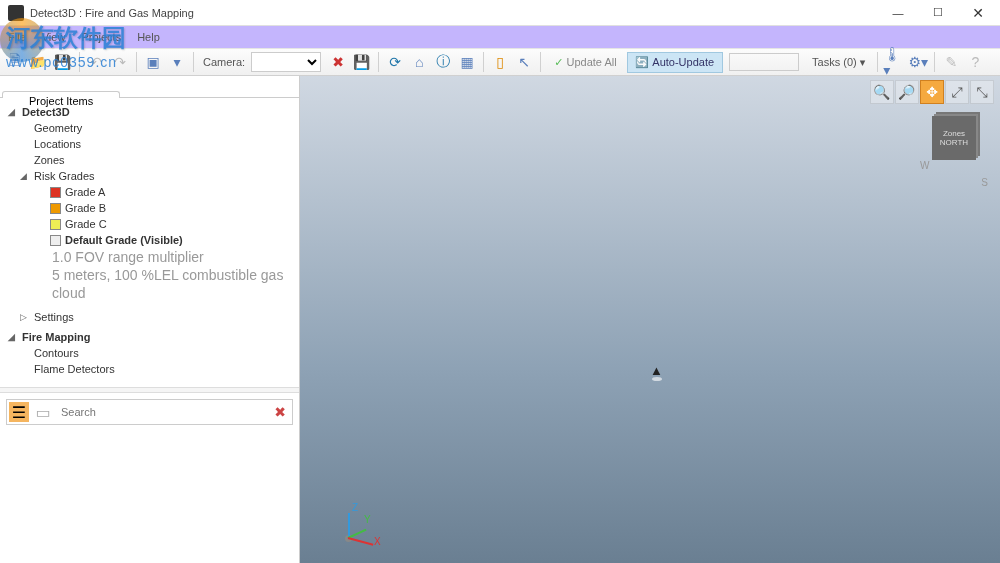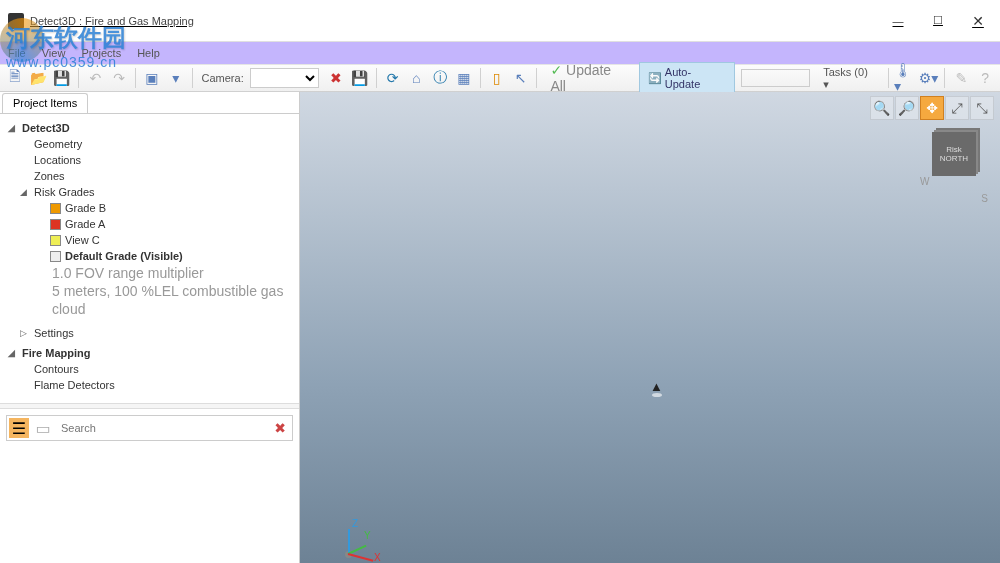--- a/index.html
+++ b/index.html
@@ -1,36 +1,36 @@
 <!DOCTYPE html>
 <html><head>
 <meta charset="utf-8">
 <style>
 * { box-sizing: border-box; margin: 0; padding: 0; font-family: "Segoe UI", Arial, sans-serif; }
 body { width: 1000px; height: 563px; background: #fff; overflow: hidden; position: relative; }
-.titlebar { height: 42px; background: #fff; display: flex; align-items: center; border-bottom: 1px solid #e0e0e0; padding: 0 2px; text-decoration: underline; }
+.titlebar { height: 26px; background: #fff; display: flex; align-items: center; border-bottom: 1px solid #e0e0e0; padding: 0 2px; }
 .titlebar .app-icon { width: 16px; height: 16px; background: #333; border-radius: 2px; margin: 0 6px; display: inline-block; }
 .titlebar .title { font-size: 11px; color: #444; flex: 1; }
 .titlebar .win-btn { width: 40px; height: 26px; display: flex; align-items: center; justify-content: center; font-size: 11px; color: #333; }
 .titlebar .win-btn.close { font-size: 14px; }
 .menubar { height: 22px; background: #c4b5fd; display: flex; align-items: center; padding: 0 0; font-size: 11px; color: #555; }
 .menubar span { padding: 0 8px; }
 .toolbar { height: 28px; background: linear-gradient(#fcfcfc,#f0f0f0); border-top: 1px solid #e5e5e5; border-bottom: 1px solid #d0d0d0; display: flex; align-items: center; padding: 0 4px; gap: 2px; font-size: 11px; }
 .tb-btn { width: 22px; height: 22px; display: flex; align-items: center; justify-content: center; border-radius: 2px; color: #5a7fbb; font-size: 14px; }
 .tb-btn.disabled { color: #bbb; }
 .tb-sep { width: 1px; height: 20px; background: #d0d0d0; margin: 0 3px; }
 .tb-label { color: #555; padding: 0 4px; }
 .tb-combo { width: 70px; height: 20px; border: 1px solid #ccc; background: #fff; }
-.tb-update { padding: 2px 8px; color: #888; font-size: 14px; }
+.tb-update { padding: 2px 8px; color: #888; font-size: 11px; }
 .tb-auto { padding: 3px 8px; background: #cce5f5; border: 1px solid #a0c8e0; color: #336; font-size: 11px; display: flex; align-items: center; gap: 3px; }
 .tb-tasks { padding: 2px 6px; color: #555; font-size: 11px; border: 1px solid transparent; }
 .content { display: flex; height: calc(563px - 26px - 22px - 28px); }
 .sidebar { width: 300px; border-right: 1px solid #ccc; display: flex; flex-direction: column; background: #fff; }
 .tab-strip { height: 22px; display: flex; border-bottom: 1px solid #ccc; padding-left: 2px; }
-.tab { padding: 3px 10px; font-size: 11px; border: 1px solid #ccc; border-bottom: none; background: #fff; border-radius: 3px 3px 0 0; margin-top: 1px; }
+.tab { padding: 3px 26px; font-size: 11px; border: 1px solid #ccc; border-bottom: none; background: #fff; border-radius: 3px 3px 0 0; margin-top: 15px; }
 .tree { flex: 1; overflow: auto; padding: 6px 4px; font-size: 11px; color: #333; }
 .tree-row { padding: 2px 0 2px 4px; display: flex; align-items: center; gap: 4px; }
 .tree-row .tri { width: 10px; font-size: 9px; color: #666; }
 .tree-row.bold { font-weight: bold; }
 .tree-row .sw { width: 11px; height: 11px; border: 1px solid #888; display: inline-block; }
 .tree-row .sw.a { background: #d32; }
 .tree-row .sw.b { background: #e90; }
 .tree-row .sw.c { background: #ee5; }
 .tree-row .sw.d { background: #eee; }
 .sub { padding-left: 48px; font-size: 14px; color: #999; line-height: 1.3; }
@@ -144,30 +144,30 @@
           <span>Locations</span>
         </div>
       <div class="tree-row lvl1">
           <span>Zones</span>
         </div>
       <div class="tree-row lvl1">
           <span class="tri" style="margin-left:-14px">◢</span>
           <span>Risk Grades</span>
         </div>
       <div class="tree-row lvl2">
+          <span class="sw a"></span>
+          <span>Grade A</span>
+        </div>
+      <div class="tree-row lvl2">
           <span class="sw b"></span>
           <span>Grade B</span>
         </div>
       <div class="tree-row lvl2">
-          <span class="sw a"></span>
-          <span>Grade A</span>
-        </div>
-      <div class="tree-row lvl2">
           <span class="sw c"></span>
-          <span>View C</span>
+          <span>Grade C</span>
         </div>
       <div class="tree-row bold lvl2">
           <span class="sw d"></span>
           <span>Default Grade (Visible)</span>
         </div>
       <div class="sub">1.0 FOV range multiplier</div>
       <div class="sub">5 meters, 100 %LEL combustible gas cloud</div>
       <div class="tree-row lvl1" style="margin-top:6px">
           <span class="tri" style="margin-left:-14px">▷</span>
           <span>Settings</span>
@@ -197,21 +197,21 @@
   <div class="viewport">
     <div class="view-toolbar">
       <div class="vt-btn">🔍</div>
       <div class="vt-btn">🔎</div>
       <div class="vt-btn active">✥</div>
       <div class="vt-btn">⤢</div>
       <div class="vt-btn">⤡</div>
     </div>
     <div class="nav-cube">
       <div class="cube">
-          <span>Risk NORTH</span>
+          <span>Zones NORTH</span>
         </div>
       <div class="compass"></div>
     </div>
     <div class="center-obj"></div>
     <div class="axes">
       <div class="orb"></div>
       <div class="z"></div>
         <div class="zl">Z</div>
       <div class="y"></div>
         <div class="yl">Y</div>

